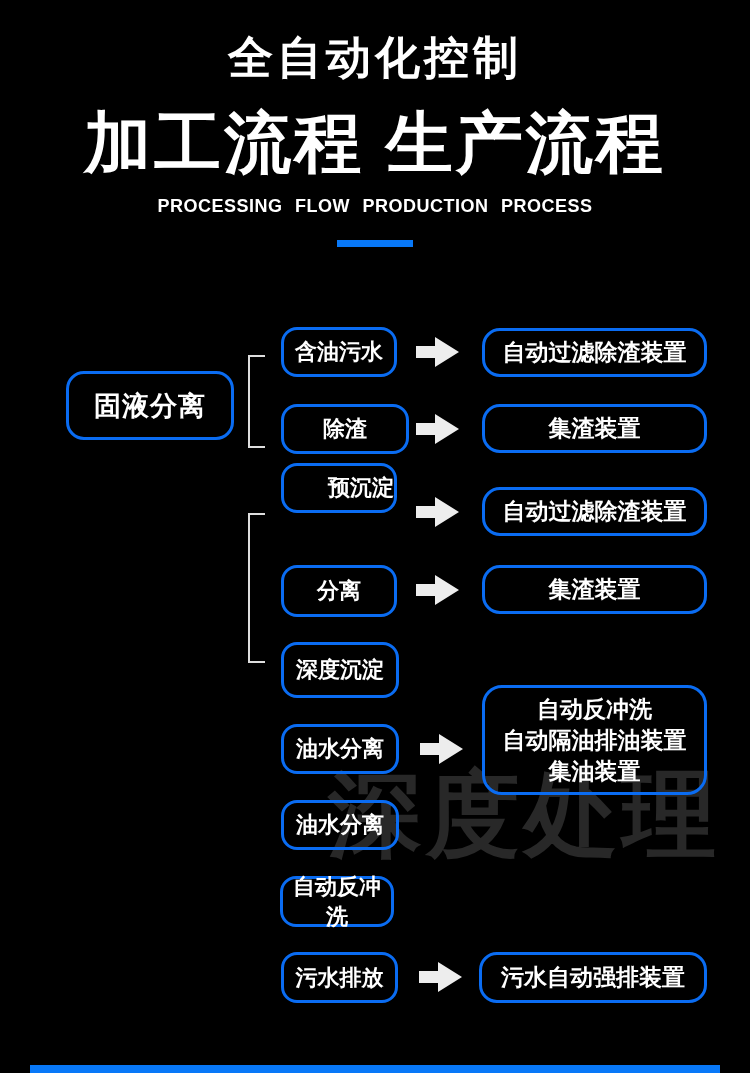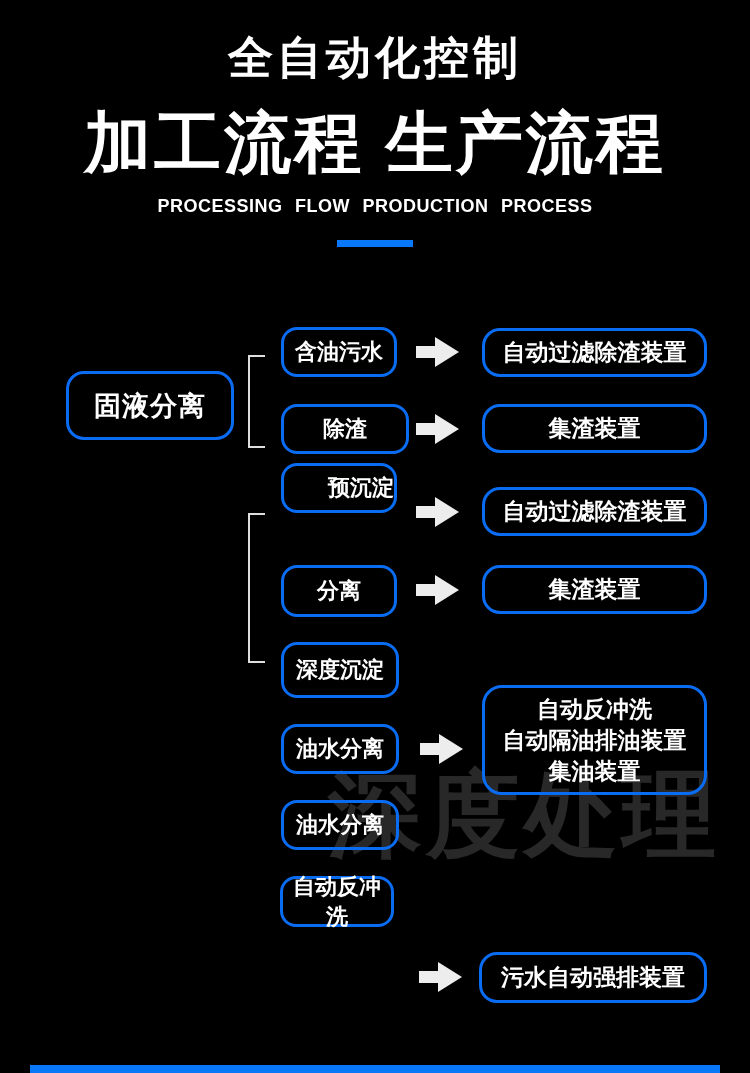--- a/index.html
+++ b/index.html
@@ -128,20 +128,21 @@
   <div class="node big" style="left:482px;top:685px;width:225px;height:110px;">
     <span>自动反冲洗</span>
     <span>自动隔油排油装置</span>
     <span>集油装置</span>
   </div>
 
   <div class="node mid" style="left:281px;top:800px;width:118px;height:50px;">油水分离</div>
 
   <div class="node mid" style="left:280px;top:876px;width:114px;height:51px;">自动反冲洗</div>
 
+  <div class="node mid" style="left:281px;top:952px;width:117px;height:51px;">污水排放</div>
   <div class="arrow" style="left:419px;top:960px;">
     <svg width="44" height="34" viewBox="0 0 44 34">
         <polygon points="0,11 19,11 19,2 43,17 19,32 19,23 0,23" fill="#ededed"></polygon>
       </svg>
   </div>
   <div class="node result" style="left:479px;top:952px;width:228px;height:51px;">污水自动强排装置</div>
 
   <div class="bottom-bar"></div>
 
 </div>

